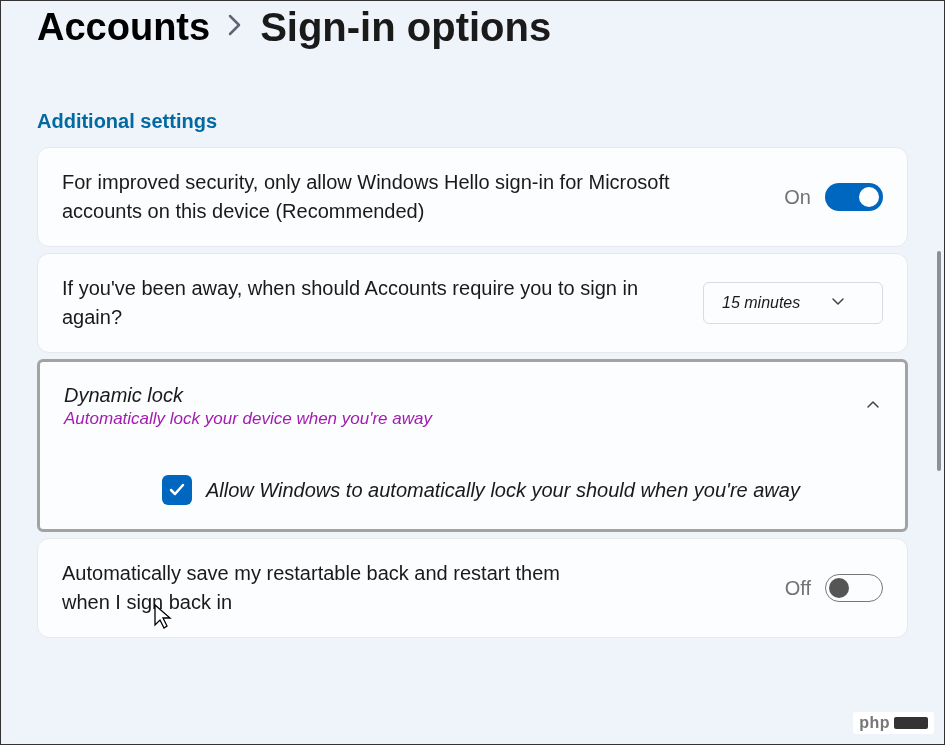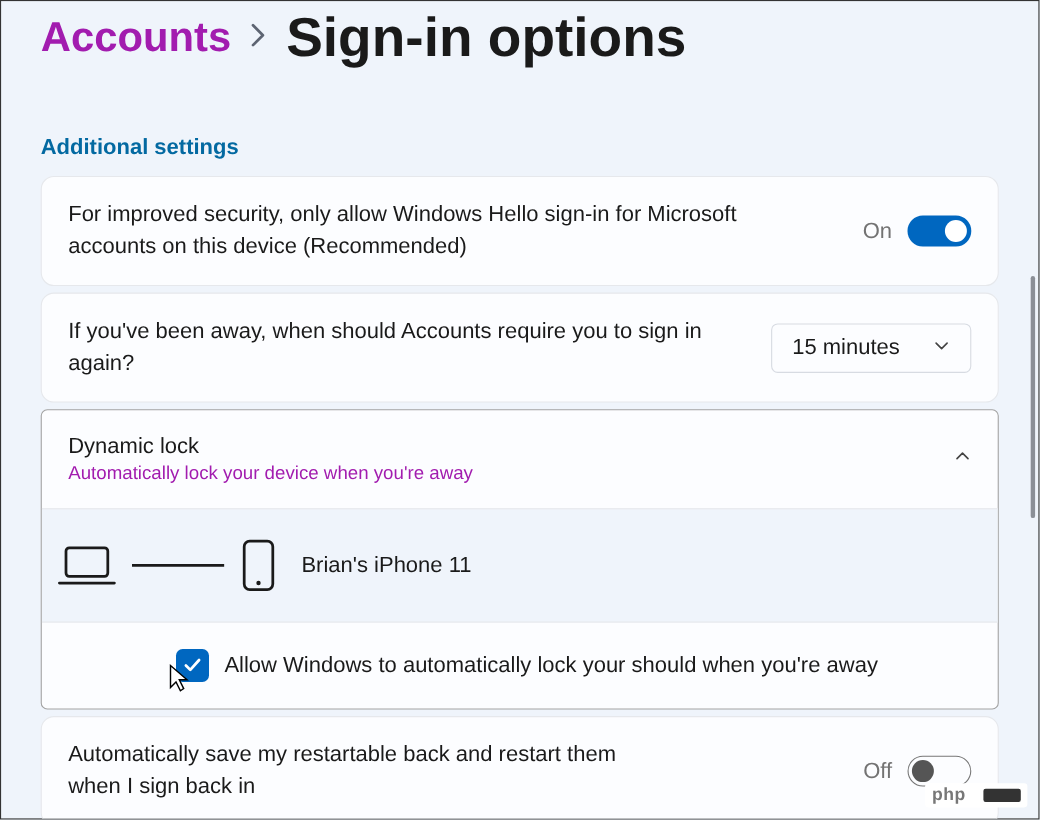--- a/index.html
+++ b/index.html
@@ -23,29 +23,29 @@
   .breadcrumb {
     display: flex;
     align-items: center;
     gap: 18px;
     padding-top: 4px;
     margin-bottom: 60px;
   }
   .breadcrumb-parent {
     font-size: 38px;
     font-weight: 600;
-    color: #a21caf;
+    color: #000000;
   }
   .breadcrumb-sep {
     font-size: 26px;
     color: #5d6472;
     font-weight: 400;
   }
   .breadcrumb-current {
-    font-size: 50px;
+    font-size: 40px;
     font-weight: 600;
     color: #1a1a1a;
   }
   .section-heading {
     font-size: 20px;
     font-weight: 600;
     color: #0369a1;
     margin-bottom: 14px;
   }
   .card {
@@ -108,34 +108,36 @@
     top: 2.5px;
   }
   .select {
     display: flex;
     align-items: center;
     gap: 30px;
     padding: 10px 18px;
     border: 1px solid #d7dbe2;
     border-radius: 6px;
     background: #fcfdff;
-    font-size: 20px;
+    font-size: 16px;
     cursor: pointer;
     min-width: 180px;
+    font-style: italic;
   }
   .chev {
     width: 16px;
     height: 16px;
   }
   .dynamic-lock-card {
     background: #fcfdff;
-    border: 1px solid #a3a3a3;
+    border: 3px solid #a3a3a3;
     border-radius: 6px;
     margin-bottom: 6px;
     overflow: hidden;
+    font-style: italic;
   }
   .dl-header {
     display: flex;
     align-items: center;
     justify-content: space-between;
     padding: 22px 24px;
     cursor: pointer;
   }
   .dl-title {
     font-size: 20px;
@@ -203,21 +205,21 @@
     height: 220px;
     background: #8b8f97;
     border-radius: 2px;
   }
   .php-badge {
     position: absolute;
     right: 10px;
     bottom: 10px;
     display: flex;
     align-items: center;
-    gap: 16px;
+    gap: 4px;
     background: #fff;
     padding: 2px 6px;
     border-radius: 3px;
   }
   .php-text {
     font-size: 16px;
     font-weight: 700;
     color: #777;
     letter-spacing: 0.5px;
   }
@@ -277,39 +279,20 @@
         <div class="dl-title">Dynamic lock</div>
         <div class="dl-sub">Automatically lock your device when you're away</div>
       </div>
       <span>
         <svg class="chev" viewBox="0 0 16 16">
             <path d="M3 10 L8 5 L13 10" stroke="#444" stroke-width="1.5" fill="none" stroke-linecap="round" stroke-linejoin="round"></path>
           </svg>
       </span>
     </div>
 
-    <div class="dl-device-row">
-      <div class="device-graphic">
-
-        <svg width="54" height="40" viewBox="0 0 54 40">
-          <rect x="8" y="4" width="38" height="26" rx="3" stroke="#1a1a1a" stroke-width="2.5" fill="none"></rect>
-          <line x1="2" y1="36" x2="52" y2="36" stroke="#1a1a1a" stroke-width="2.5" stroke-linecap="round"></line>
-        </svg>
-
-        <svg width="84" height="6" viewBox="0 0 84 6">
-          <line x1="0" y1="3" x2="84" y2="3" stroke="#1a1a1a" stroke-width="2.5"></line>
-        </svg>
-
-        <svg width="34" height="50" viewBox="0 0 34 50">
-          <rect x="4" y="3" width="26" height="44" rx="5" stroke="#1a1a1a" stroke-width="2.5" fill="none"></rect>
-          <circle cx="17" cy="41" r="2" fill="#1a1a1a"></circle>
-        </svg>
-      </div>
-      <div class="device-name">Brian's iPhone 11</div>
-    </div>
 
     <div class="dl-checkbox-row">
       <div class="checkbox">
         <svg width="18" height="18" viewBox="0 0 18 18">
           <path d="M3 9 L7 13 L15 4" stroke="#fff" stroke-width="2.5" fill="none" stroke-linecap="round" stroke-linejoin="round"></path>
         </svg>
       </div>
       <span>Allow Windows to automatically lock your should when you're away</span>
     </div>
   </div>

